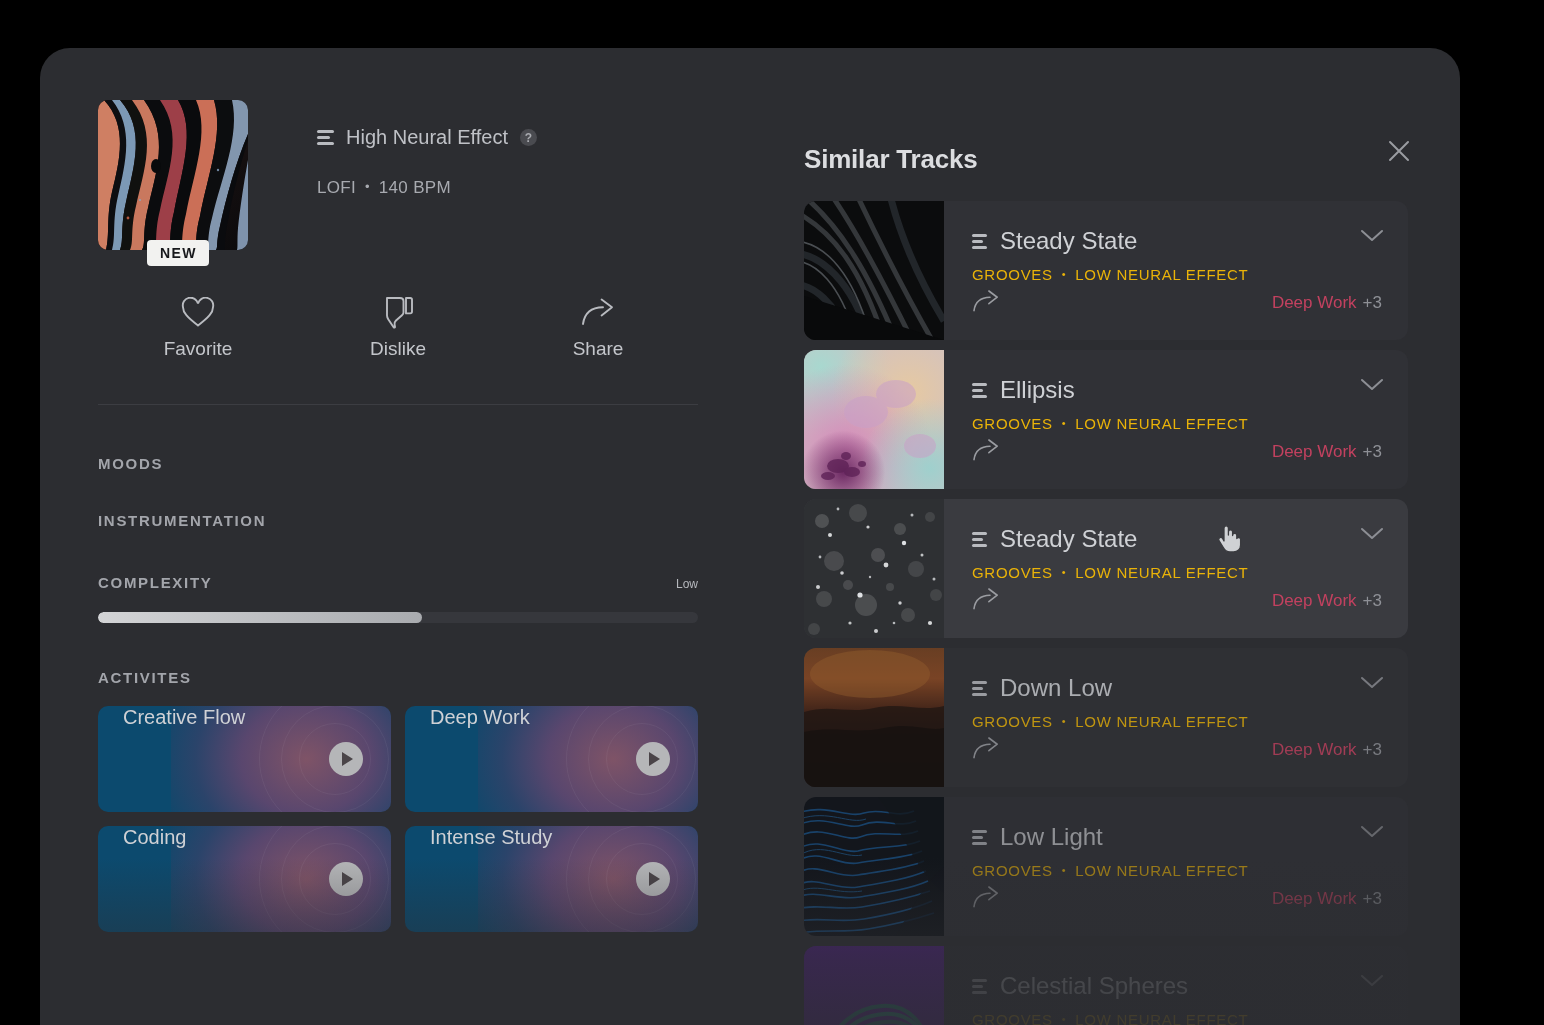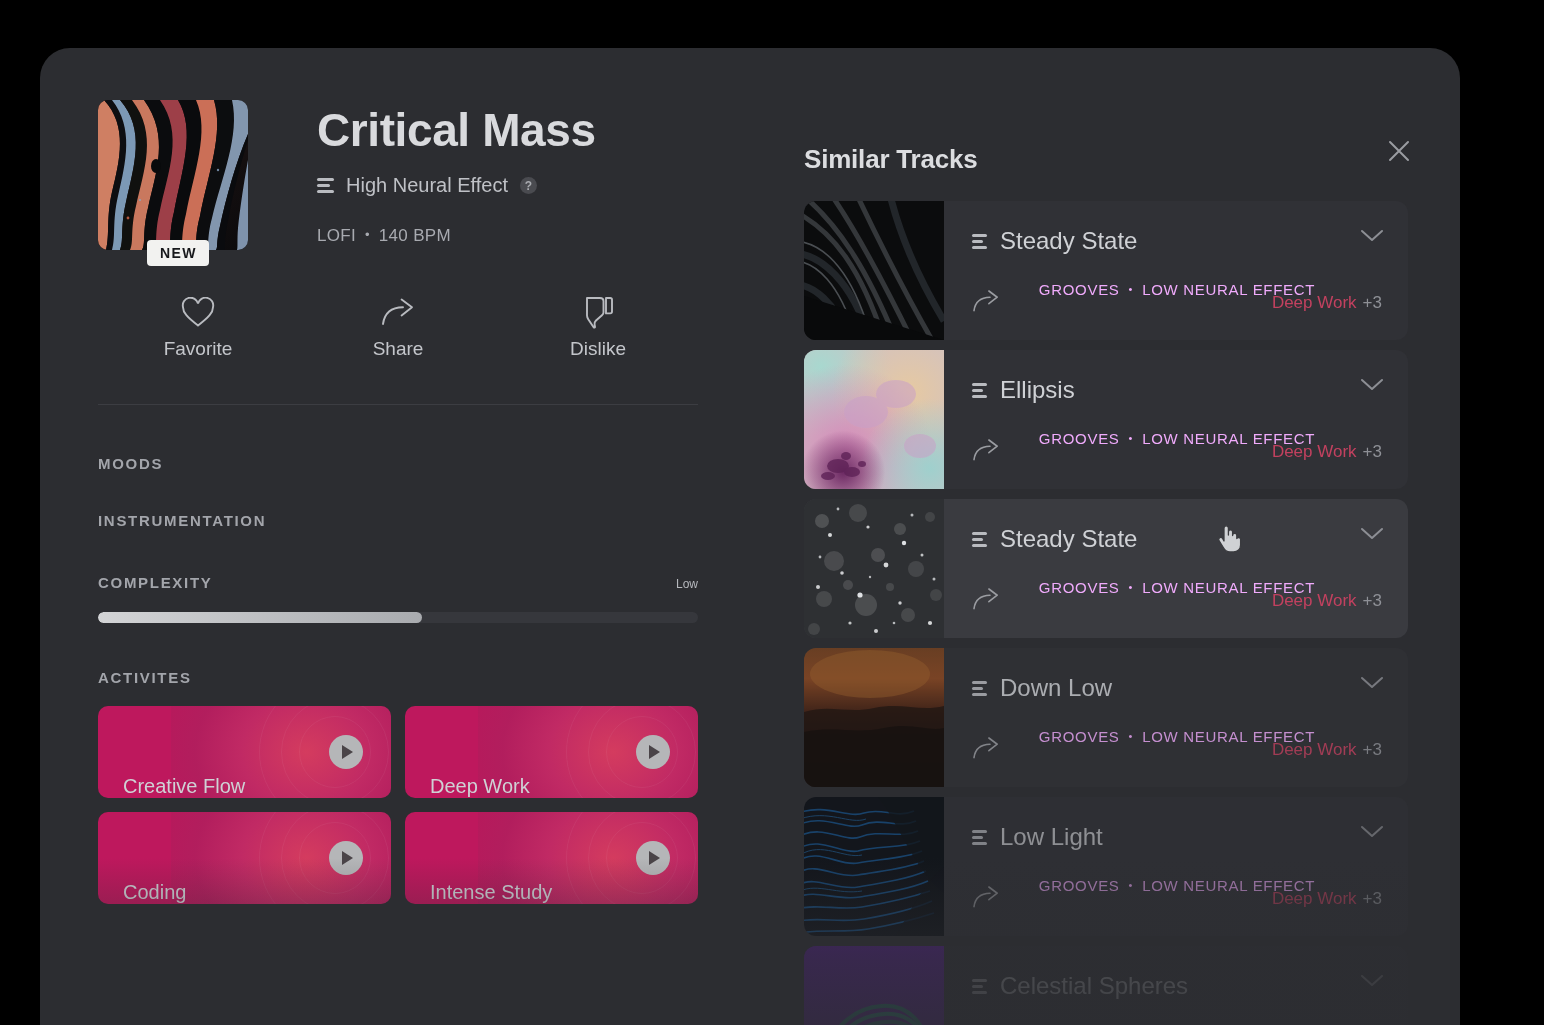--- a/index.html
+++ b/index.html
@@ -168,26 +168,26 @@
   
   .activities { margin-top: 46px; width: 600px; }
   .act-grid {
     margin-top: 20px;
     display: grid;
     grid-template-columns: 293px 293px;
     gap: 14px;
   }
   .act-card {
     position: relative;
-    height: 92px;
+    height: 106px;
     border-radius: 10px;
-    background: #be185d;
+    background: #0c4a6e;
     overflow: hidden;
     display: flex;
-    align-items: flex-end;
+    align-items: flex-start;
   }
   .act-glow {
     position: absolute;
     right: -40px; top: 50%;
     transform: translateY(-50%);
     width: 260px; height: 230px;
     background: radial-gradient(ellipse at 52% 50%,
         rgba(232,92,96,0.52) 0%,
         rgba(196,66,110,0.42) 34%,
         rgba(140,48,94,0.24) 58%,
@@ -269,25 +269,24 @@
   }
   .track-top { display: flex; align-items: center; gap: 13px; }
   .track-name { font-size: 24px; color: #cfd1d5; }
   .bars.small { width: 15px; gap: 3px; }
   .bars.small i { height: 3px; }
   .bars.small i:nth-child(1) { width: 15px; }
   .bars.small i:nth-child(2) { width: 11px; }
   .bars.small i:nth-child(3) { width: 15px; }
 
   .track-meta {
-    margin-top: 26px;
+    margin-top: 11px;
     font-size: 15px;
     letter-spacing: 0.7px;
-    color: #f0abfc;
-    text-align: center;
+    color: #eab308;
   }
   .track-meta .sep { margin: 0 9px; font-size: 11px; vertical-align: 2px; }
 
   .track-foot {
     position: absolute;
     left: 28px; right: 26px;
     top: 88px;
     display: flex;
     align-items: center;
     justify-content: space-between;
@@ -354,21 +353,20 @@
                 <ellipse cx="58" cy="66" rx="5" ry="7" fill="#090a0c"></ellipse>
                 <circle cx="30" cy="118" r="1.4" fill="#b0563f"></circle>
                 <circle cx="42" cy="100" r="1" fill="#8ea6bd"></circle>
                 <circle cx="120" cy="70" r="1.2" fill="#6f86a0"></circle>
               </svg>
             </div>
             <div class="new-badge">NEW</div>
           </div>
 
           <div class="head-text">
-            <div class="track-title">Critical Mass</div>
 
             <div class="neural-row">
               <span class="bars">
                   <i></i>
                   <i></i>
                   <i></i>
                 </span>
               <span class="neural-label">High Neural Effect</span>
               <span class="help-dot">?</span>
             </div>
@@ -383,35 +381,35 @@
           <div class="action">
             <span class="action-icon">
               <svg width="34" height="31" viewBox="0 0 34 31" fill="none" stroke="#b9bbc0" stroke-width="1.9">
                 <path d="M17 28.5 C6 20 2 15.5 2 10.2 A7.2 7.2 0 0 1 17 6.6 A7.2 7.2 0 0 1 32 10.2 C32 15.5 28 20 17 28.5 Z"></path>
               </svg>
             </span>
             <span class="action-label">Favorite</span>
           </div>
           <div class="action">
             <span class="action-icon">
+              <svg width="30" height="33" viewBox="0 0 30 33" fill="none" stroke="#b9bbc0" stroke-width="1.9" stroke-linejoin="round">
+                <path d="M4 2 H17 C19 2 20.5 3.2 20.5 5 V16.5 C20.5 17.6 20 18.4 19 19.2 L13 24.5 C11.6 25.8 11.2 27 11.6 28.6 L12 30.6 C12.2 31.6 11.2 32 10.6 31.2 L5.4 23.5 C4.6 22.3 4 21.2 4 19.6 Z"></path>
+                <path d="M23 2 H27.2 C28.2 2 29 2.8 29 3.8 V15.6 C29 16.6 28.2 17.4 27.2 17.4 H23 Z"></path>
+              </svg>
+            </span>
+            <span class="action-label">Dislike</span>
+          </div>
+          <div class="action">
+            <span class="action-icon">
               <svg width="34" height="30" viewBox="0 0 34 30" fill="none" stroke="#b9bbc0" stroke-width="1.9" stroke-linecap="round" stroke-linejoin="round">
                 <path d="M2 27 C3.5 16 10.5 10.5 22 10.3"></path>
                 <path d="M20.6 2.5 L31 10.3 L20.6 18.4"></path>
               </svg>
             </span>
             <span class="action-label">Share</span>
-          </div>
-          <div class="action">
-            <span class="action-icon">
-              <svg width="30" height="33" viewBox="0 0 30 33" fill="none" stroke="#b9bbc0" stroke-width="1.9" stroke-linejoin="round">
-                <path d="M4 2 H17 C19 2 20.5 3.2 20.5 5 V16.5 C20.5 17.6 20 18.4 19 19.2 L13 24.5 C11.6 25.8 11.2 27 11.6 28.6 L12 30.6 C12.2 31.6 11.2 32 10.6 31.2 L5.4 23.5 C4.6 22.3 4 21.2 4 19.6 Z"></path>
-                <path d="M23 2 H27.2 C28.2 2 29 2.8 29 3.8 V15.6 C29 16.6 28.2 17.4 27.2 17.4 H23 Z"></path>
-              </svg>
-            </span>
-            <span class="action-label">Dislike</span>
           </div>
         </div>
 
         <div class="divider"></div>
 
         <div class="moods">
           <div class="section-label">MOODS</div>
         </div>
 
         <div class="instr">

